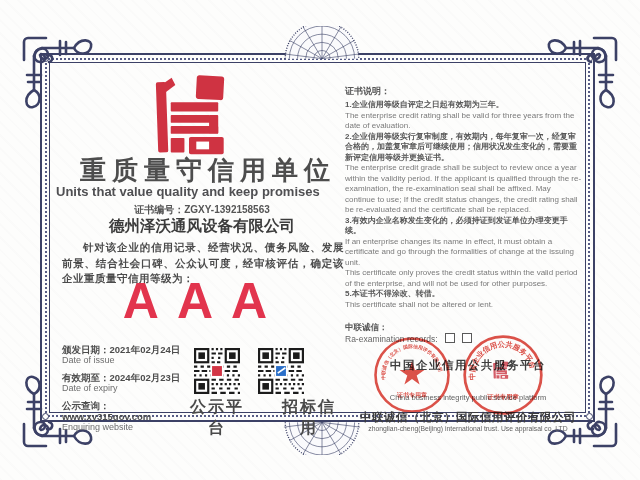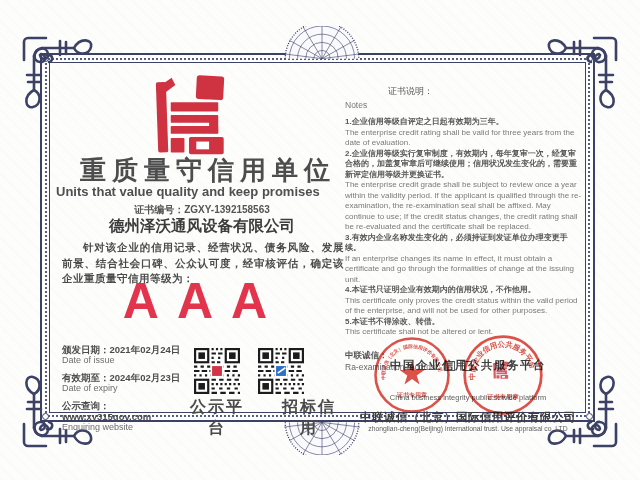--- a/index.html
+++ b/index.html
@@ -33,21 +33,21 @@
          color:#e2344d;letter-spacing:18px;padding-left:18px;white-space:nowrap;}
   .dates{position:absolute;left:62px;top:344px;width:130px;}
   .date-zh{font-size:9.5px;font-weight:bold;color:#4c4c4c;line-height:11px;}
   .date-en{font-size:9px;color:#6e6e6e;line-height:11px;margin-bottom:6px;}
   .qr{position:absolute;top:348px;width:46px;height:46px;}
   .qr1{left:194px;} .qr2{left:258px;}
   .qr-label{position:absolute;top:397px;width:58px;text-align:center;font-size:16px;font-weight:bold;color:#4a4a4a;letter-spacing:2px;}
   .qrl1{left:188px;} .qrl2{left:252px;margin-left:28px;}
   
   .notes{position:absolute;left:345px;top:85px;width:238px;}
-  .notes-h-zh{font-size:9px;font-weight:normal;color:#555;margin-bottom:2px;margin-left:43px;}
+  .notes-h-zh{font-size:9px;font-weight:bold;color:#555;margin-bottom:2px;}
   .notes-h-en{font-size:8.5px;color:#777;margin-bottom:7px;}
   .note-zh{font-size:8px;font-weight:bold;color:#585858;line-height:10.5px;}
   .note-en{font-size:8px;color:#7a7a7a;line-height:10.5px;}
   .review{margin-top:12px;}
   .review-zh{font-size:8.5px;font-weight:bold;color:#555;line-height:11px;}
   .review-en{font-size:8.5px;color:#666;line-height:13px;}
   .chk{display:inline-block;width:8px;height:8px;border:1.2px solid #5a5a5a;margin-left:5px;vertical-align:-1px;background:#fff;}
   
   .issuer{position:absolute;left:352px;top:358px;width:232px;text-align:center;z-index:1;}
   .iss-zh1{font-size:11.5px;font-weight:bold;color:#3d3d3d;letter-spacing:1.5px;line-height:14px;}
@@ -197,28 +197,26 @@
     <use href="#qr-sym"></use>
     <rect x="15" y="15" width="12" height="12" fill="#fff"></rect>
     <rect x="16.5" y="16.5" width="9" height="9" fill="#2a6fc9"></rect>
     <path d="M18,23 L25,18" stroke="#fff" stroke-width="1.5"></path>
   </svg>
   <div class="qr-label qrl1">公示平台</div>
   <div class="qr-label qrl2">招标信用</div>
 
   <div class="notes">
     <div class="notes-h-zh">证书说明：</div>
-    <div class="notes-h-en">Notes</div>
     <div class="note-zh">1.企业信用等级自评定之日起有效期为三年。</div>
     <div class="note-en">The enterprise credit rating shall be valid for three years from the date of evaluation.</div>
     <div class="note-zh">2.企业信用等级实行复审制度，有效期内，每年复审一次，经复审合格的，加盖复审章后可继续使用；信用状况发生变化的，需要重新评定信用等级并更换证书。</div>
     <div class="note-en">The enterprise credit grade shall be subject to review once a year within the validity period. If the applicant is qualified through the re-examination, the re-examination seal shall be affixed. May continue to use; If the credit status changes, the credit rating shall be re-evaluated and the certificate shall be replaced.</div>
     <div class="note-zh">3.有效内企业名称发生变化的，必须持证到发证单位办理变更手续。</div>
     <div class="note-en">If an enterprise changes its name in effect, it must obtain a certificate and go through the formalities of change at the issuing unit.</div>
-    <div class="note-zh">4.本证书只证明企业有效期内的信用状况，不作他用。</div>
     <div class="note-en">This certificate only proves the credit status within the valid period of the enterprise, and will not be used for other purposes.</div>
     <div class="note-zh">5.本证书不得涂改、转借。</div>
     <div class="note-en">This certificate shall not be altered or lent.</div>
     <div class="review">
       <div class="review-zh">中联诚信：</div>
       <div class="review-en">
         <span>Ra-examination records:</span>
         <span class="chk"></span>
         <span class="chk"></span>
       </div>

